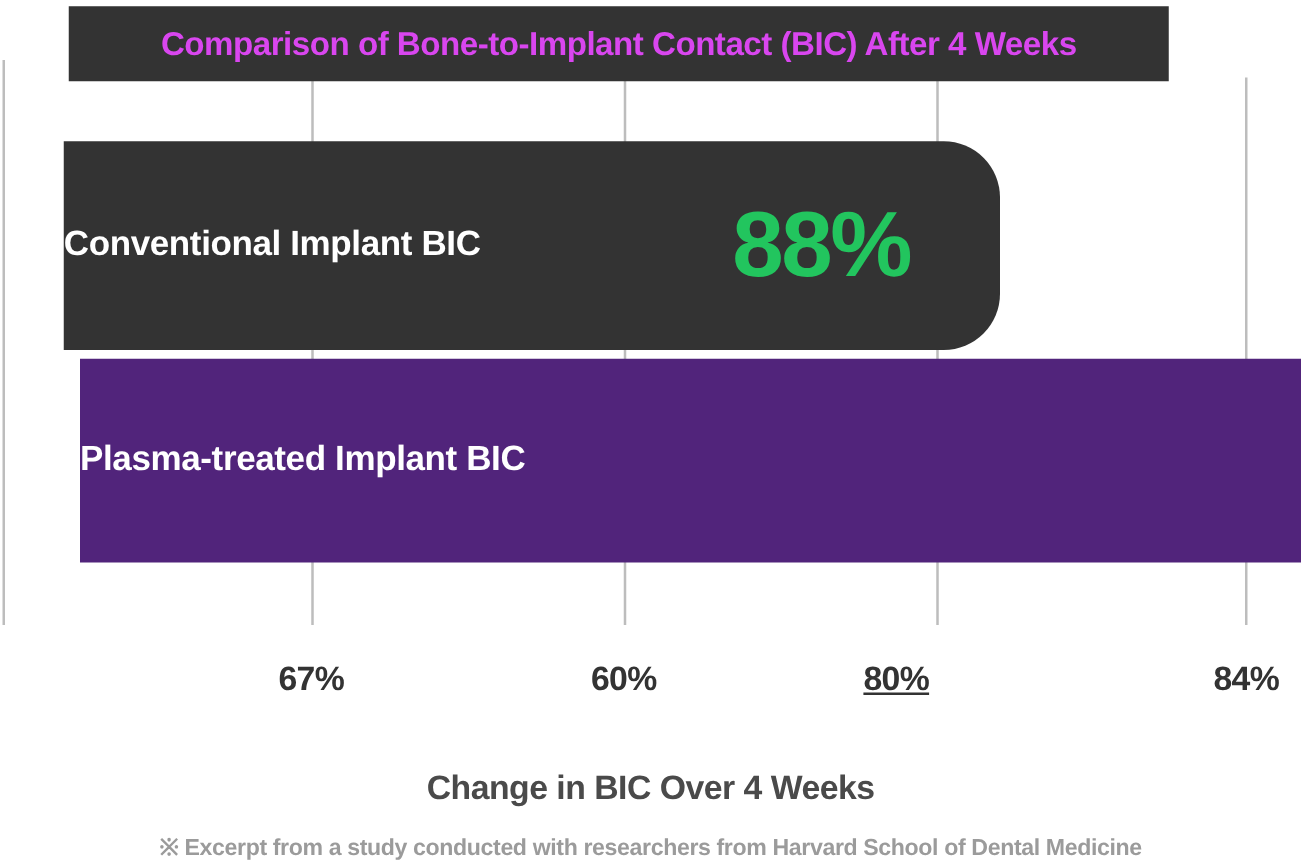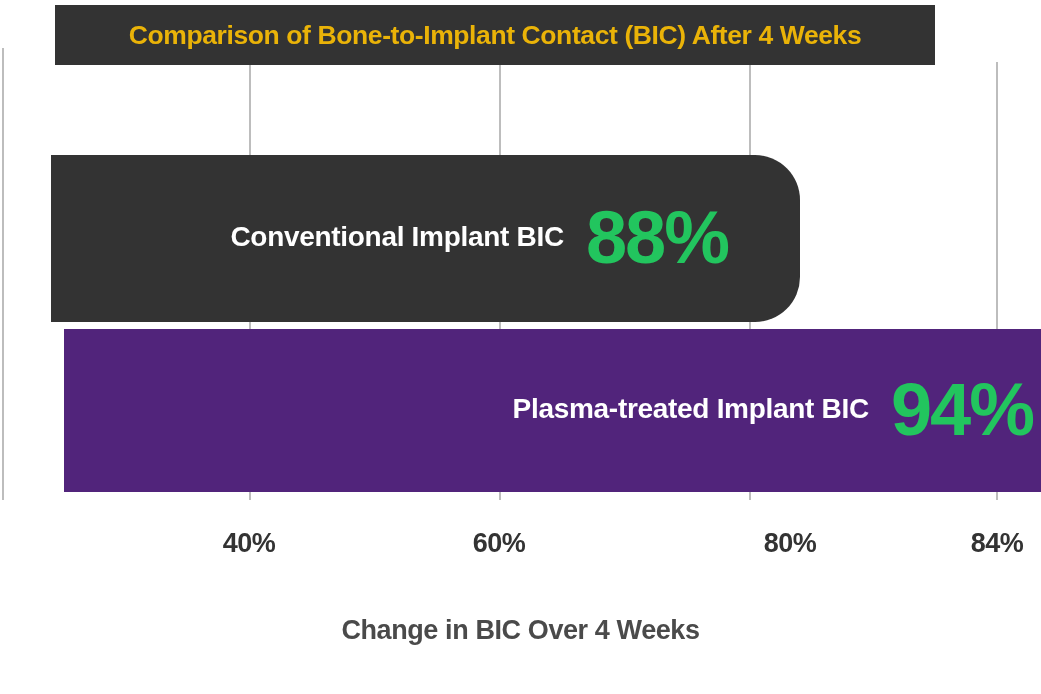--- a/index.html
+++ b/index.html
@@ -33,35 +33,34 @@
     top: 5px;
     width: 880px;
     height: 60px;
     background: #333333;
     display: flex;
     align-items: center;
     justify-content: center;
     z-index: 5;
   }
   #title-banner .title-text {
-    color: #eab308;
+    color: #d946ef;
     font-size: 26.5px;
     font-weight: bold;
     letter-spacing: -0.4px;
     white-space: nowrap;
   }
 
   
   .bar {
     position: absolute;
     display: flex;
     align-items: center;
-    justify-content: flex-end;
+    justify-content: space-between;
     z-index: 4;
-    margin-top: 42px;
   }
   #bar-conventional {
     left: 51px;
     top: 113px;
     width: 749px;
     height: 167px;
     background: #333333;
     border-radius: 0 45px 45px 0;
     padding-right: 72px;
     box-sizing: border-box;
@@ -165,24 +164,24 @@
     <div class="bar-labels">
       <span class="bar-name">Conventional Implant BIC</span>
     </div>
     <span class="bar-value">88%</span>
   </div>
 
   <div class="bar" id="bar-plasma">
     <div class="bar-labels">
       <span class="bar-name">Plasma-treated Implant BIC</span>
     </div>
-    <span class="bar-value">94%</span>
   </div>
 
-  <span class="tick-label" style="left:249px;">40%</span>
+  <span class="tick-label" style="left:249px;">67%</span>
   <span class="tick-label" style="left:499px;">60%</span>
-  <span class="tick-label" style="left:790px;">80%</span>
+  <span class="tick-label" style="left:717px;text-decoration:underline;">80%</span>
   <span class="tick-label" style="left:997px;">84%</span>
 
   <div id="axis-caption">Change in BIC Over 4 Weeks</div>
 
+  <div id="footnote">※ Excerpt from a study conducted with researchers from Harvard School of Dental Medicine</div>
 
 </div>
 
 </body></html>

